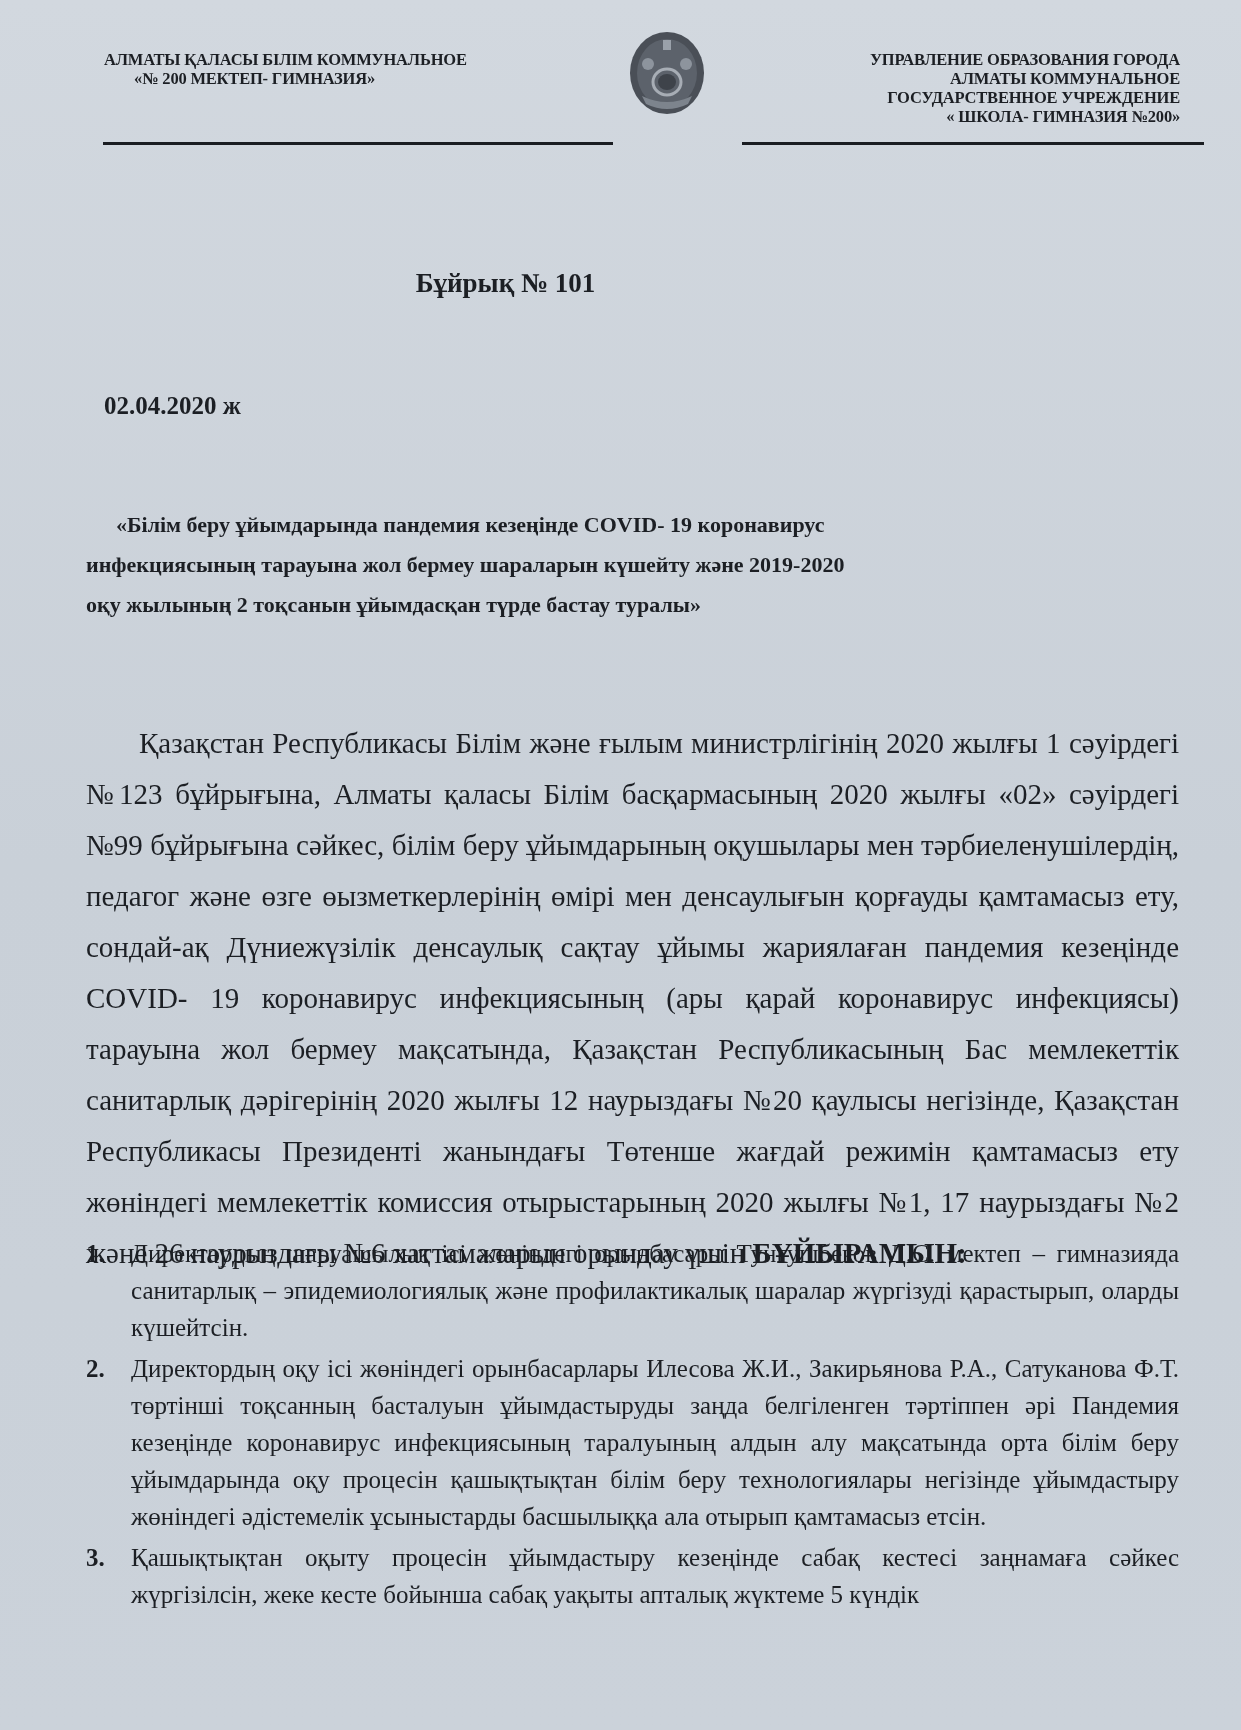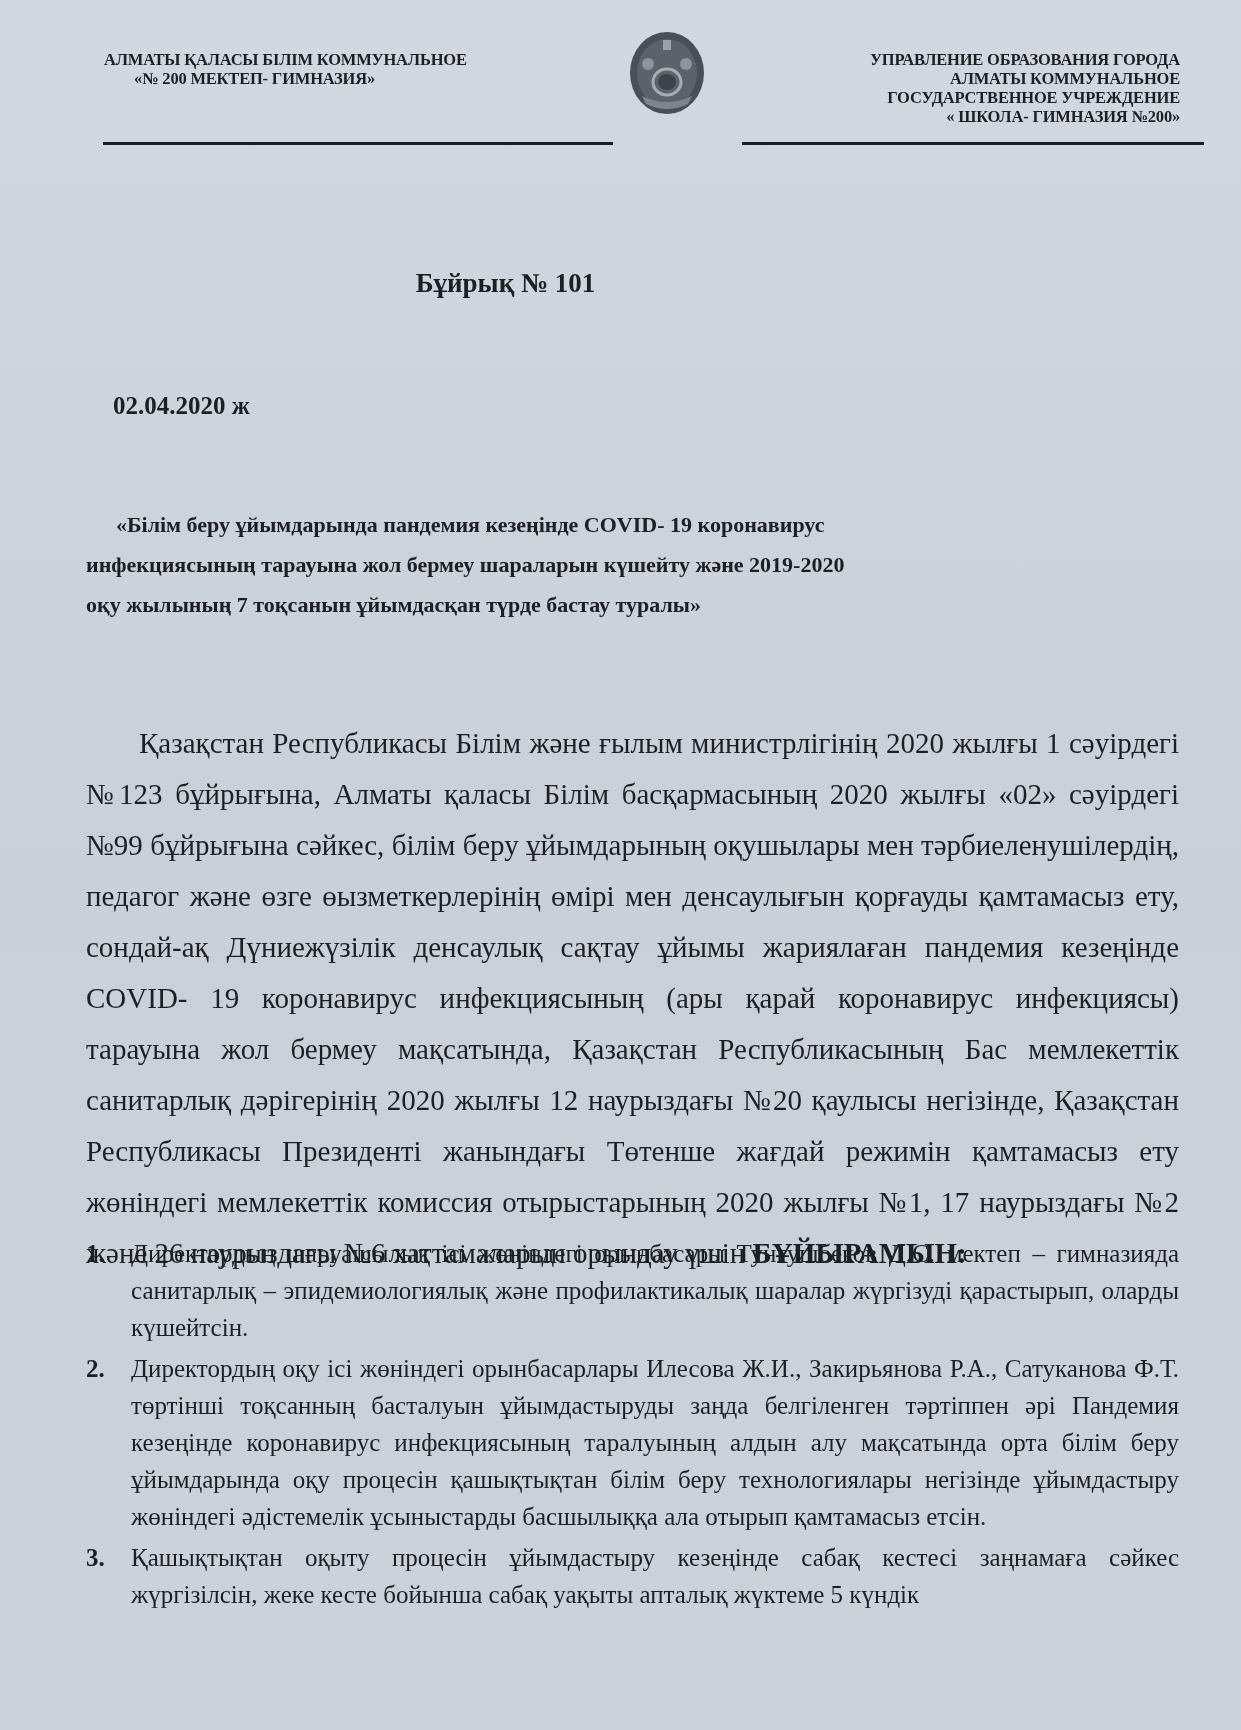--- a/index.html
+++ b/index.html
@@ -20,21 +20,21 @@
     position: absolute; left: 760px; top: 50px; width: 420px;
     font-weight: bold; font-size: 16.5px; line-height: 19px; text-align: right; letter-spacing: -0.2px;
   }
   .rule-left { position: absolute; left: 103px; top: 142px; width: 510px; height: 3px; background: #1a1d22; }
   .rule-right { position: absolute; left: 742px; top: 142px; width: 462px; height: 3px; background: #1a1d22; }
   .emblem { position: absolute; left: 628px; top: 30px; width: 78px; height: 86px; }
   .order-title {
     position: absolute; left: 0; width: 1011px; top: 268px; text-align: center;
     font-weight: bold; font-size: 27px;
   }
-  .date { position: absolute; left: 113px; top: 392px; font-weight: bold; font-size: 25px; }
+  .date { position: absolute; left: 104px; top: 392px; font-weight: bold; font-size: 25px; }
   .subject {
     position: absolute; left: 86px; top: 505px; width: 1080px;
     font-weight: bold; font-size: 22px; line-height: 40px;
   }
   .subject .indent { padding-left: 30px; }
   .body-para {
     position: absolute; left: 86px; top: 718px; width: 1093px;
     font-size: 29px; line-height: 51px; text-align: justify; text-indent: 53px;
   }
   .body-para b { font-weight: bold; }
@@ -73,21 +73,21 @@
 
 <div class="rule-left"></div>
 <div class="rule-right"></div>
 
 <div class="order-title">Бұйрық № 101</div>
 <div class="date">02.04.2020 ж</div>
 
 <div class="subject">
   <div class="indent">«Білім беру ұйымдарында пандемия кезеңінде COVID- 19 коронавирус</div>
   <div>инфекциясының тарауына жол бермеу шараларын күшейту және 2019-2020</div>
-  <div>оқу жылының 7 тоқсанын ұйымдасқан түрде бастау туралы»</div>
+  <div>оқу жылының 2 тоқсанын ұйымдасқан түрде бастау туралы»</div>
 </div>
 
 <div class="body-para">
   <span>Қазақстан Республикасы Білім және ғылым министрлігінің 2020 жылғы 1 сәуірдегі №123 бұйрығына, Алматы қаласы Білім басқармасының 2020 жылғы «02» сәуірдегі  №99 бұйрығына сәйкес, білім беру ұйымдарының оқушылары мен тәрбиеленушілердің, педагог және өзге өызметкерлерінің өмірі мен денсаулығын қорғауды қамтамасыз ету, сондай-ақ Дүниежүзілік денсаулық сақтау ұйымы жариялаған пандемия кезеңінде COVID- 19 коронавирус инфекциясының (ары қарай коронавирус инфекциясы) тарауына жол бермеу мақсатында, Қазақстан Республикасының Бас мемлекеттік санитарлық дәрігерінің 2020 жылғы 12 наурыздағы №20 қаулысы негізінде, Қазақстан Республикасы Президенті жанындағы Төтенше жағдай режимін қамтамасыз ету жөніндегі мемлекеттік комиссия отырыстарының 2020 жылғы №1, 17 наурыздағы №2 және 26 наурыздағы №6 хаттамаларын орындау үшін</span>
   <b>БҰЙЫРАМЫН:</b>
 </div>
 
 <div class="orders">
   <div class="order-item">
     <span class="num">1.</span>

